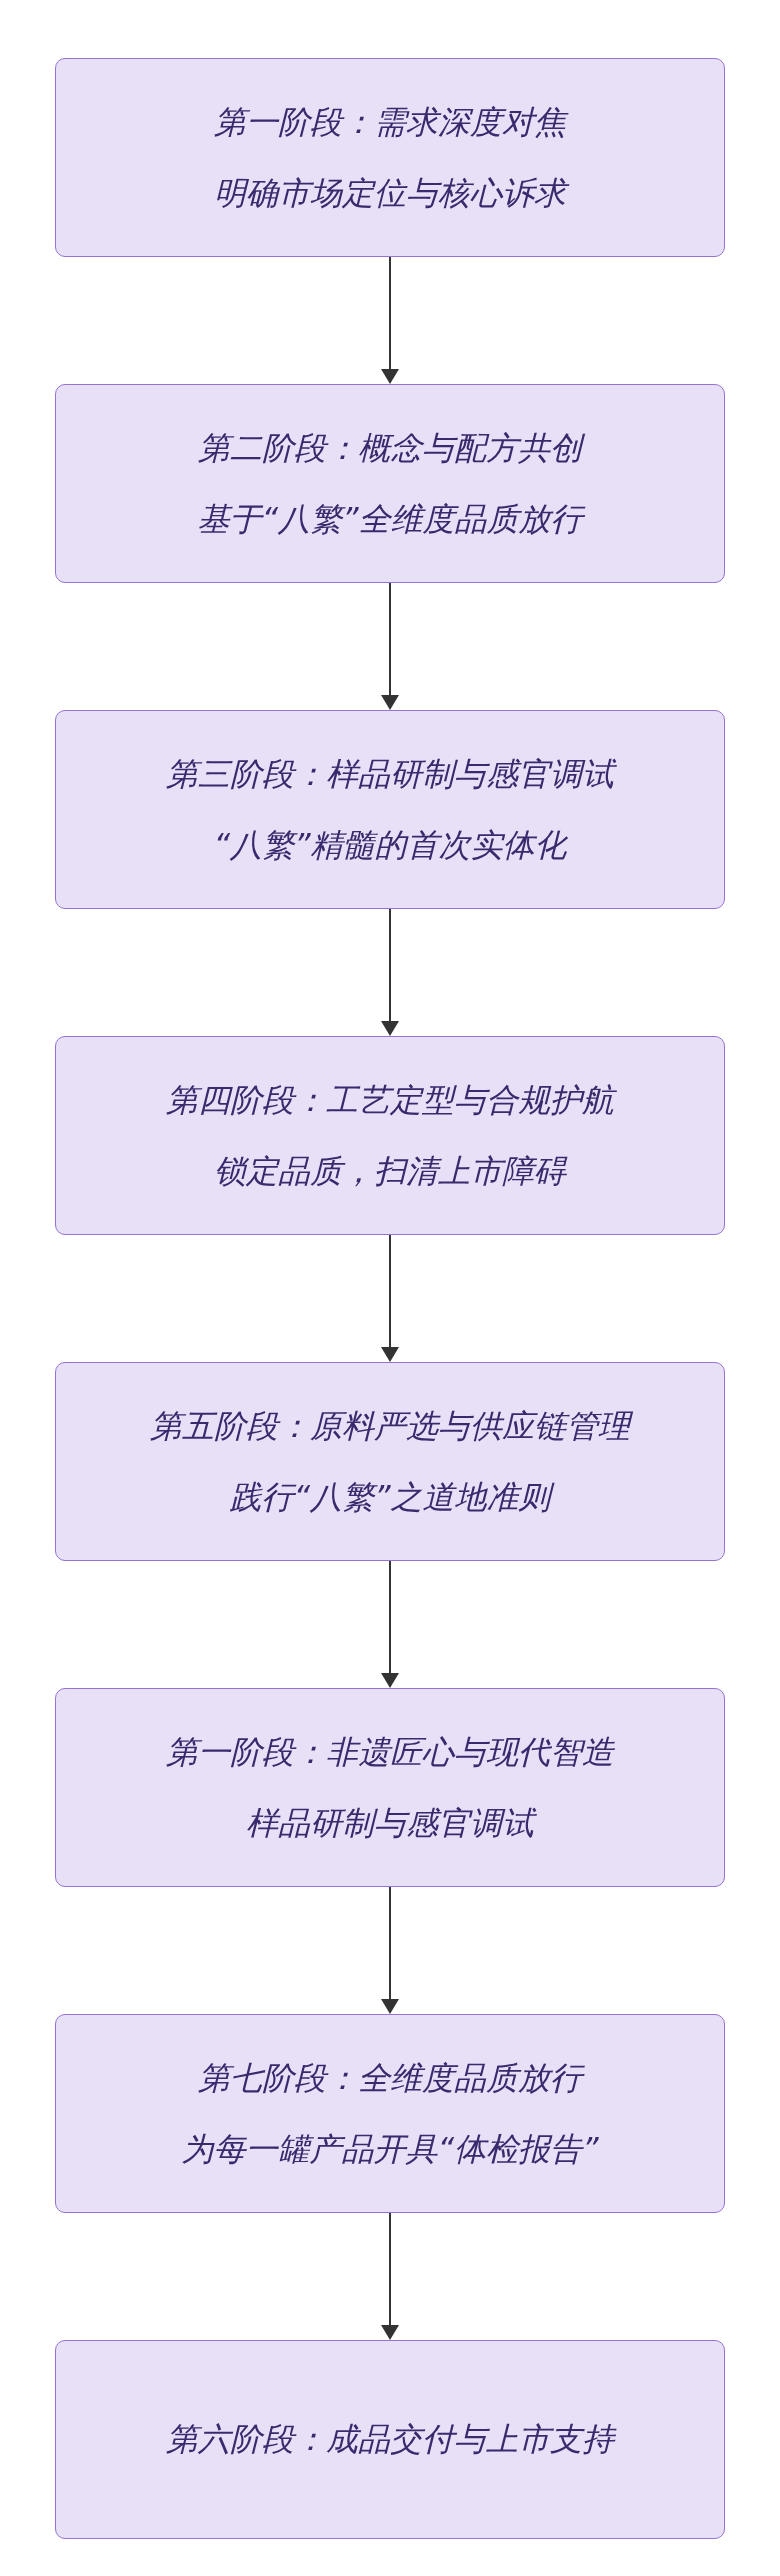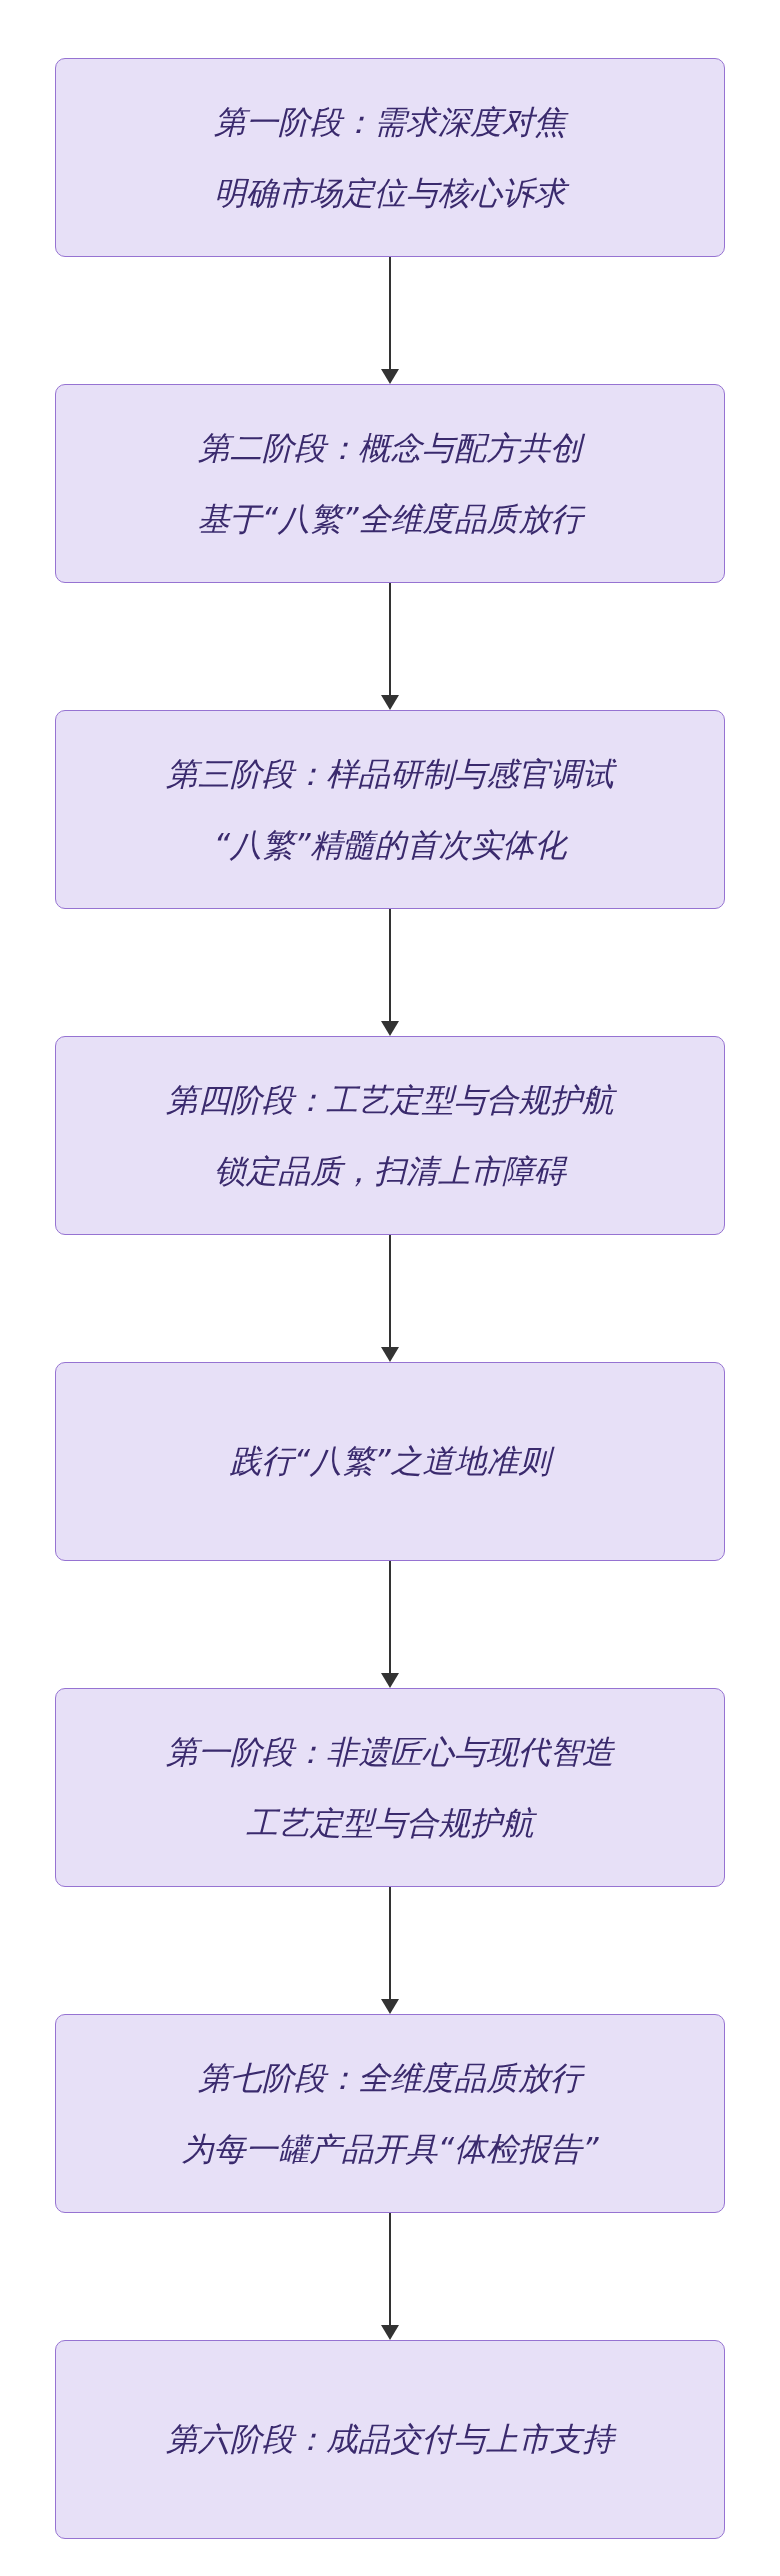--- a/index.html
+++ b/index.html
@@ -100,31 +100,32 @@
     <div class="line">第四阶段：工艺定型与合规护航</div>
     <div class="line">锁定品质，扫清上市障碍</div>
   </div>
 
   <div class="arrow">
     <div class="shaft"></div>
     <div class="head"></div>
   </div>
 
   <div class="stage">
+    <div class="line">第五阶段：原料严选与供应链管理</div>
     <div class="line">践行“八繁”之道地准则</div>
   </div>
 
   <div class="arrow">
     <div class="shaft"></div>
     <div class="head"></div>
   </div>
 
   <div class="stage">
     <div class="line">第一阶段：非遗匠心与现代智造</div>
-    <div class="line">工艺定型与合规护航</div>
+    <div class="line">样品研制与感官调试</div>
   </div>
 
   <div class="arrow">
     <div class="shaft"></div>
     <div class="head"></div>
   </div>
 
   <div class="stage">
     <div class="line">第七阶段：全维度品质放行</div>
     <div class="line">为每一罐产品开具“体检报告”</div>

